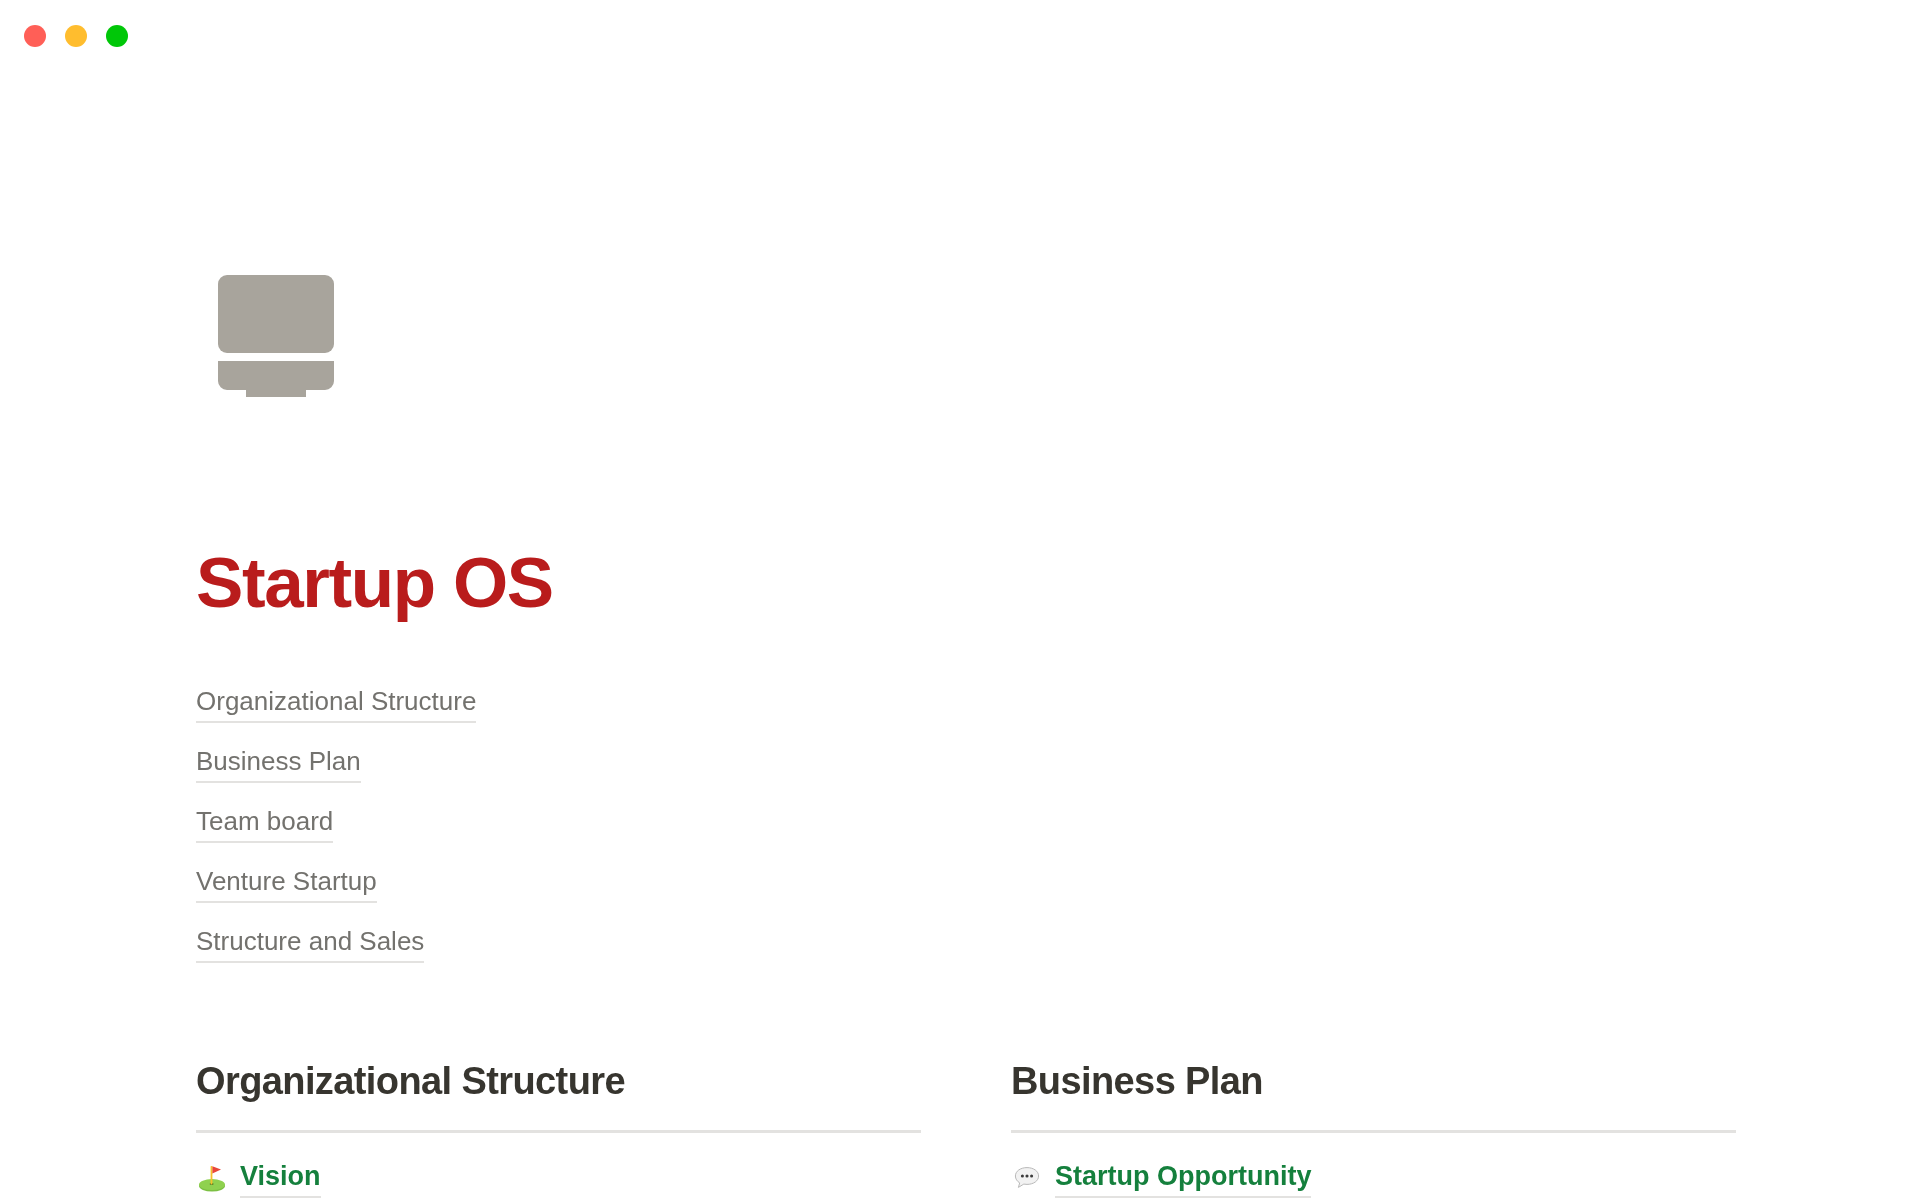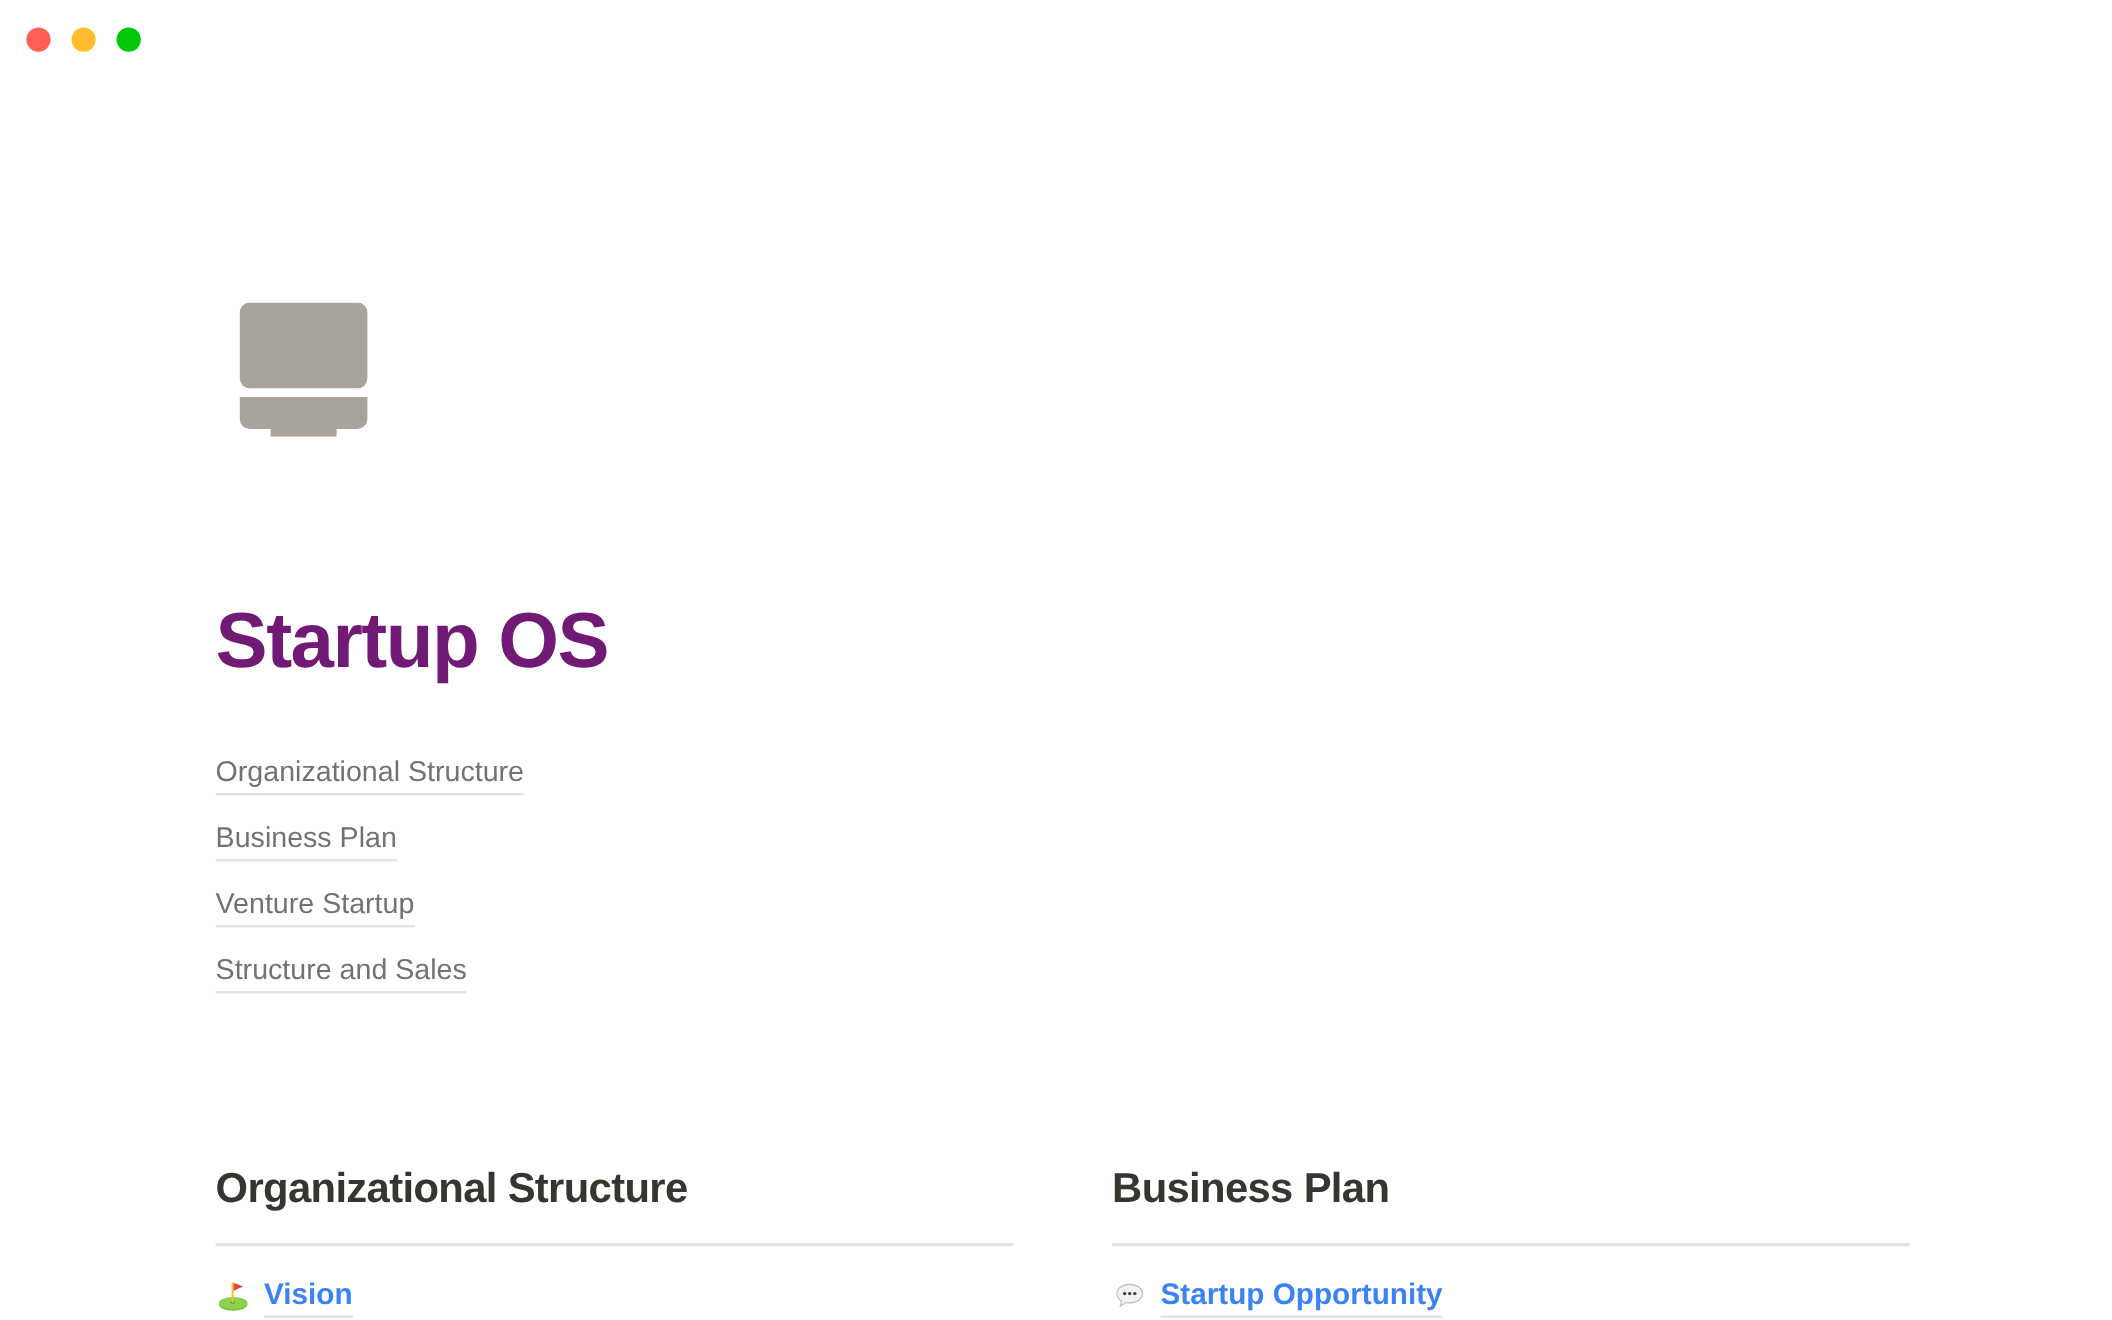--- a/index.html
+++ b/index.html
@@ -70,21 +70,21 @@
 
   
   .page-title {
     position: absolute;
     left: 0;
     top: 475px;
     font-size: 71px;
     line-height: 1.02;
     font-weight: 700;
     letter-spacing: -1.4px;
-    color: #701a75;
+    color: #b91c1c;
     white-space: nowrap;
   }
 
   
   .link-list {
     position: absolute;
     left: 0;
     top: 612px;
     width: 700px;
   }
@@ -146,21 +146,21 @@
     display: flex;
     align-items: center;
     justify-content: center;
     flex: none;
   }
   .sub-emoji svg { display:block; }
   .sub-link {
     font-size: 27px;
     line-height: 34px;
     font-weight: 700;
-    color: #3b82f6;
+    color: #15803d;
     text-decoration: none;
     border-bottom: 2px solid #e3e2e0;
     padding-bottom: 3px;
     white-space: nowrap;
     cursor: pointer;
   }
 </style>
 </head>
 <body>
 
@@ -185,20 +185,23 @@
     </div>
 
     <h1 class="page-title">Startup OS</h1>
 
     <nav class="link-list">
       <div class="link-row">
         <a class="page-link">Organizational Structure</a>
       </div>
       <div class="link-row">
         <a class="page-link">Business Plan</a>
+      </div>
+      <div class="link-row">
+        <a class="page-link">Team board</a>
       </div>
       <div class="link-row">
         <a class="page-link">Venture Startup</a>
       </div>
       <div class="link-row">
         <a class="page-link">Structure and Sales</a>
       </div>
     </nav>
 
     <div class="columns">

